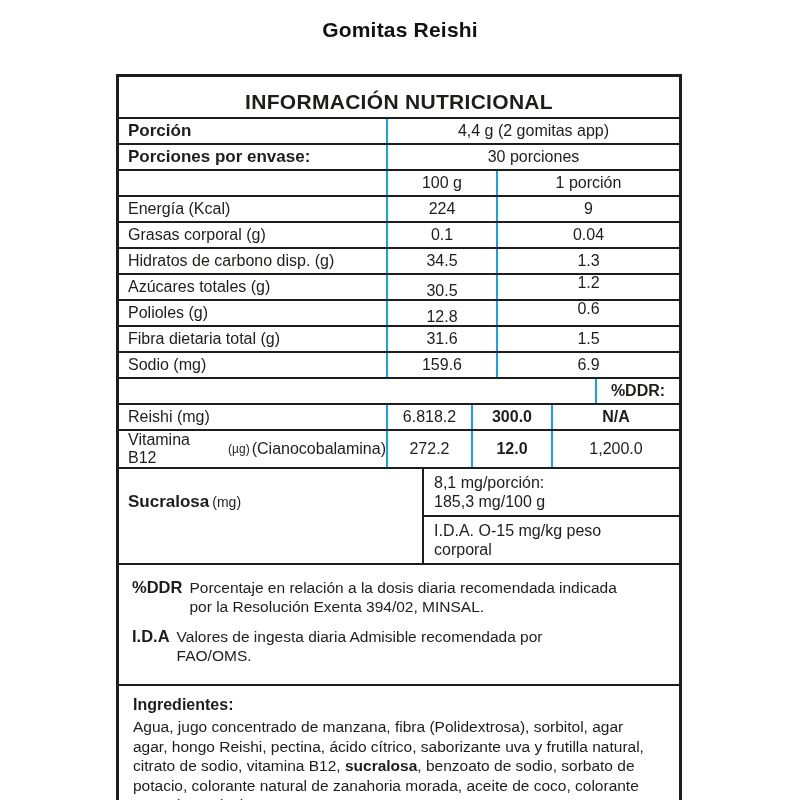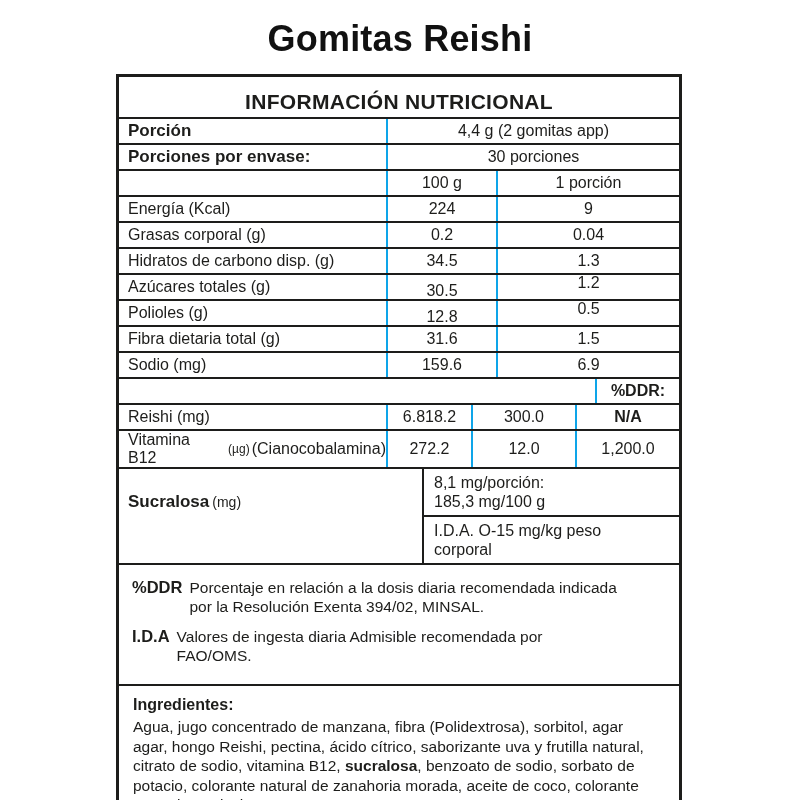--- a/index.html
+++ b/index.html
@@ -3,21 +3,21 @@
 <meta charset="utf-8">
 <style>
   html,body { margin:0; padding:0; }
   body {
     width:800px; height:800px; background:#ffffff;
     font-family:"Liberation Sans", sans-serif;
     color:#1d1d1b; position:relative; overflow:hidden;
   }
   .title {
     position:absolute; top:18px; left:0; width:800px;
-    text-align:center; font-size:36px; font-weight:bold; color:#111111;
+    text-align:center; font-size:21px; font-weight:bold; color:#111111;
     letter-spacing:0.2px;
   }
   .tbl {
     position:absolute; left:116px; top:74px; width:566px;
     border:3px solid #1d1d1b; background:#ffffff; box-sizing:border-box;
     font-size:16px;
   }
   .row { display:flex; align-items:stretch; border-top:2px solid #1d1d1b; min-height:26px; box-sizing:border-box; }
   .row.first { border-top:none; }
   .cell { display:flex; align-items:center; box-sizing:border-box; overflow:hidden; }
@@ -25,21 +25,21 @@
   .lab  { width:267px; padding-left:9px; }
   .val  { justify-content:center; text-align:center; }
   .bold { font-weight:bold; }
   .hdr  { min-height:31px; justify-content:center; align-items:center; text-align:center;
           font-weight:bold; font-size:21px; letter-spacing:0.3px; display:flex;margin-top:9px; }
   .lab-b { font-weight:bold; font-size:17px; }
   .span-val { flex:1; }
   .v100 { width:110px; }
   .vpor { flex:1; }
   .d1 { width:85px; }
-  .d2 { width:104px; }
+  .d2 { width:80px;font-weight:bold; }
   .d3 { flex:1; }
   .ddr-left { flex:1; }
   .ddr-right { width:84px; justify-content:center; font-weight:bold; }
   .shift-down { position:relative; top:4px; }
   .shift-up   { position:relative; top:-4px; }
   .small-unit { font-size:12px; margin:0 2px 0 11px; letter-spacing:0; }
   .sucr-row { min-height:93px; }
   .sucr-lab { width:294px; padding-left:9px; display:flex; align-items:center; }
   .sucr-lab .inner { position:relative; top:-14px; }
   .sucr-unit { font-size:14px; margin-left:3px; font-weight:normal; }
@@ -83,21 +83,21 @@
 
   <div class="row">
     <div class="cell lab">Energía (Kcal)</div>
     <div class="cell val v100">224</div>
     <div class="cell val vpor">9</div>
   </div>
 
 
   <div class="row">
     <div class="cell lab">Grasas corporal (g)</div>
-    <div class="cell val v100">0.2</div>
+    <div class="cell val v100">0.1</div>
     <div class="cell val vpor">0.04</div>
   </div>
 
   <div class="row">
     <div class="cell lab">Hidratos de carbono disp. (g)</div>
     <div class="cell val v100">34.5</div>
     <div class="cell val vpor">1.3</div>
   </div>
 
   <div class="row">
@@ -109,21 +109,21 @@
         <span class="shift-up">1.2</span>
       </div>
   </div>
 
   <div class="row">
     <div class="cell lab">Polioles (g)</div>
     <div class="cell val v100">
         <span class="shift-down">12.8</span>
       </div>
     <div class="cell val vpor">
-        <span class="shift-up">0.5</span>
+        <span class="shift-up">0.6</span>
       </div>
   </div>
 
   <div class="row">
     <div class="cell lab">Fibra dietaria total (g)</div>
     <div class="cell val v100">31.6</div>
     <div class="cell val vpor">1.5</div>
   </div>
 
   <div class="row">

